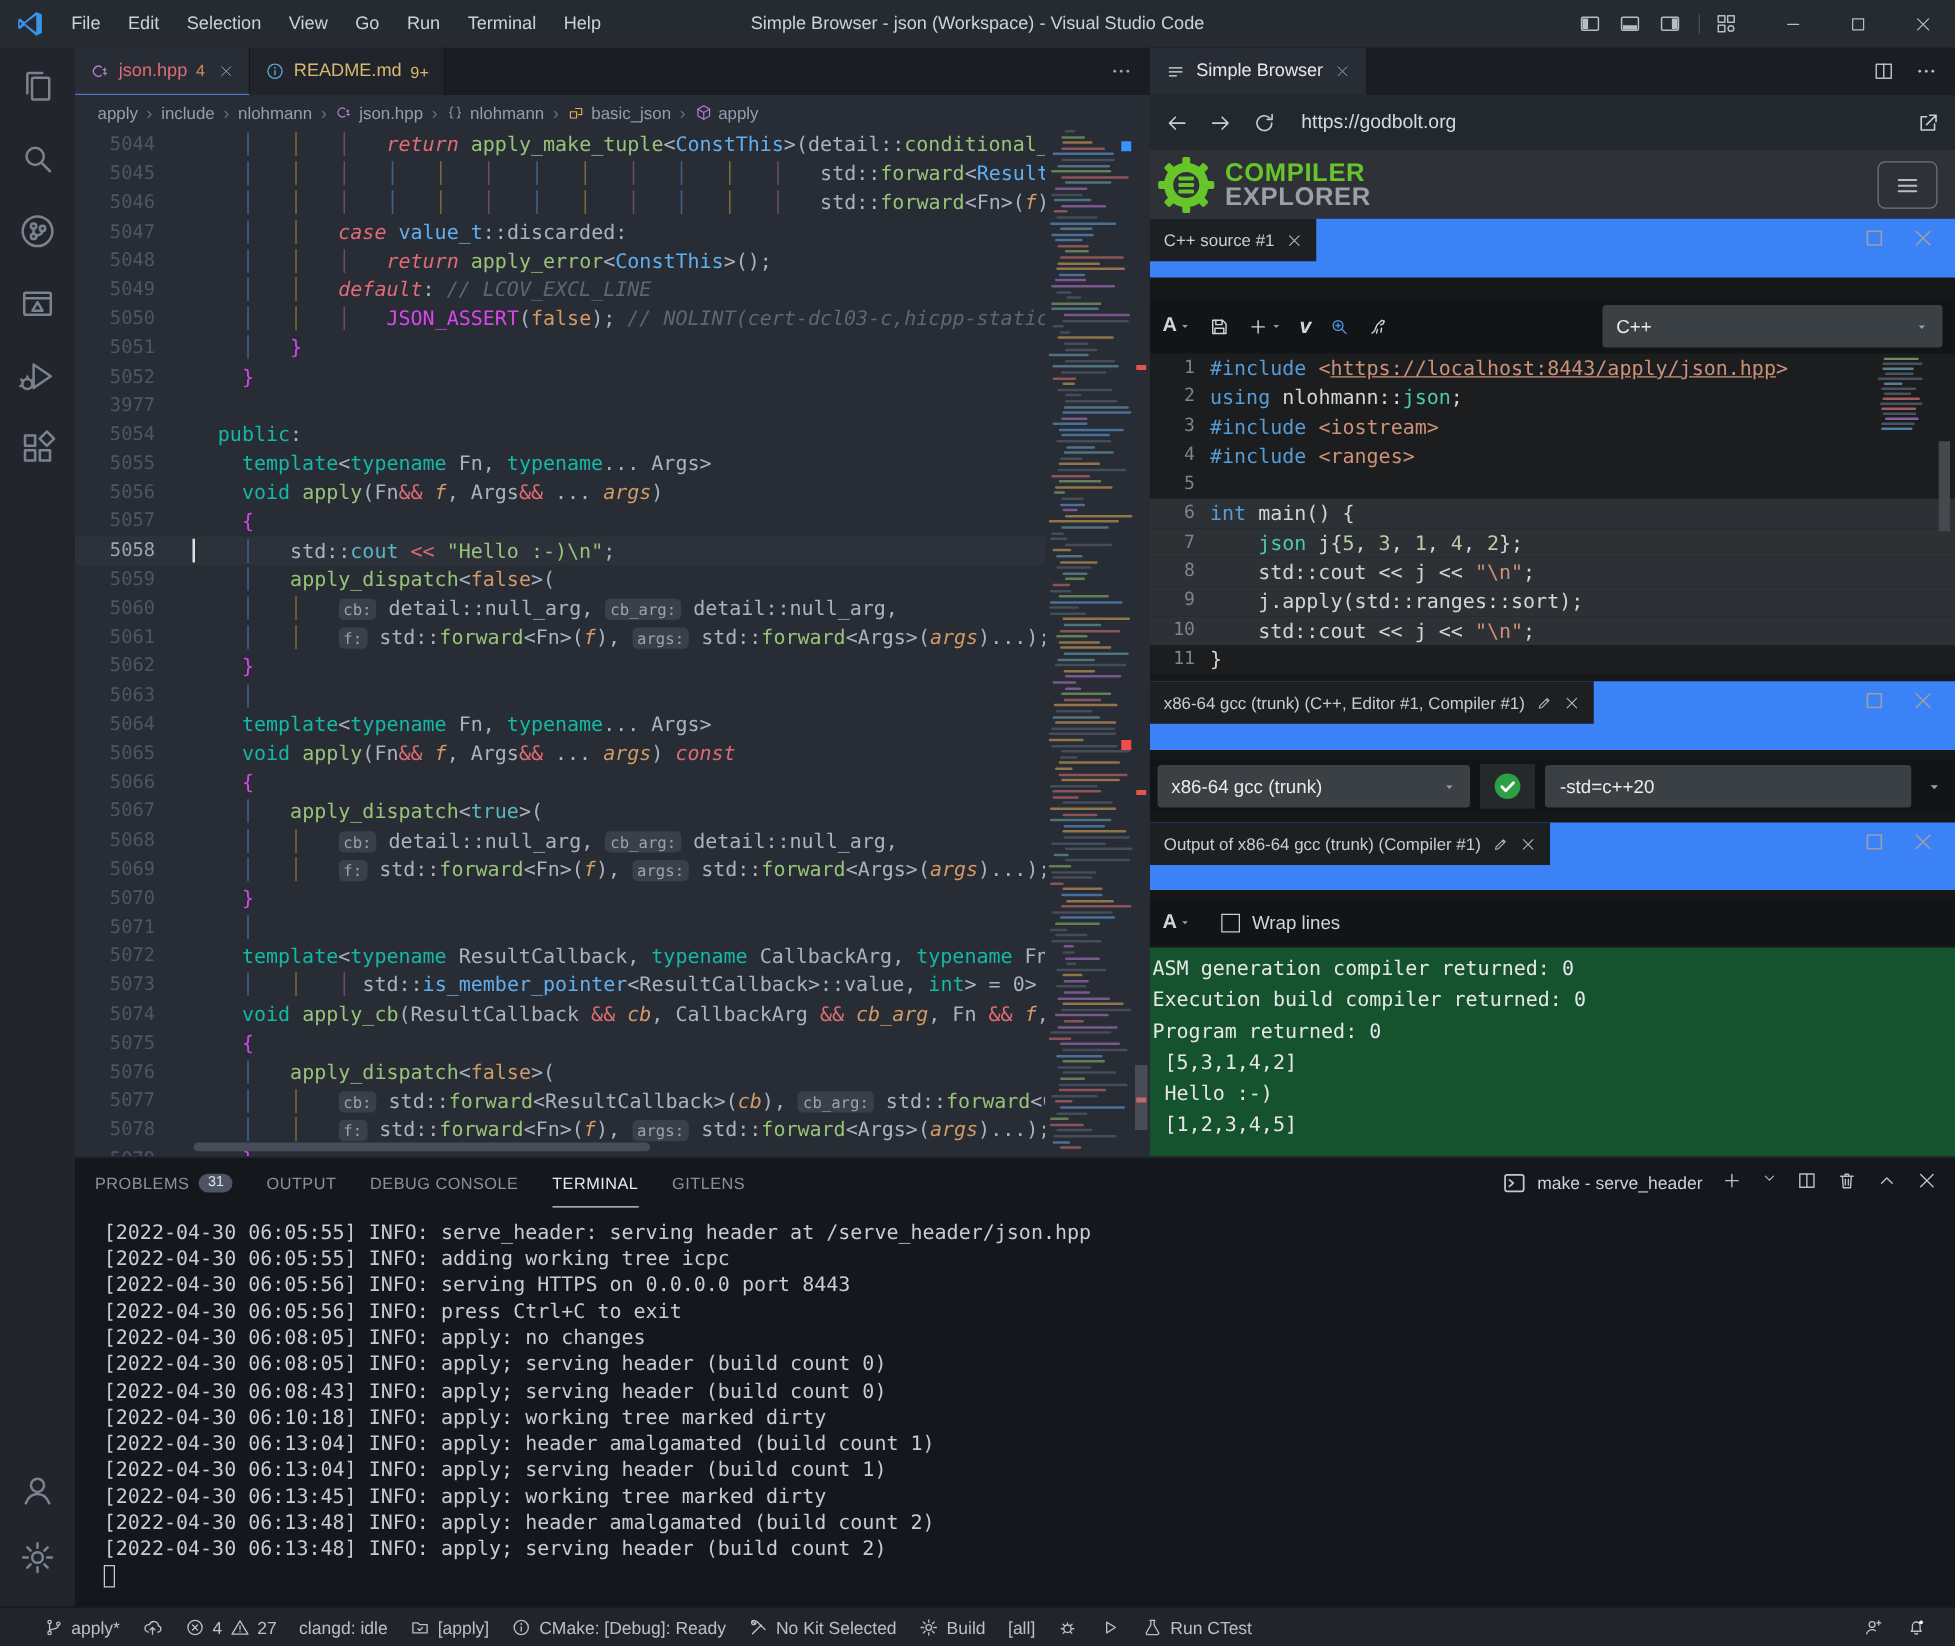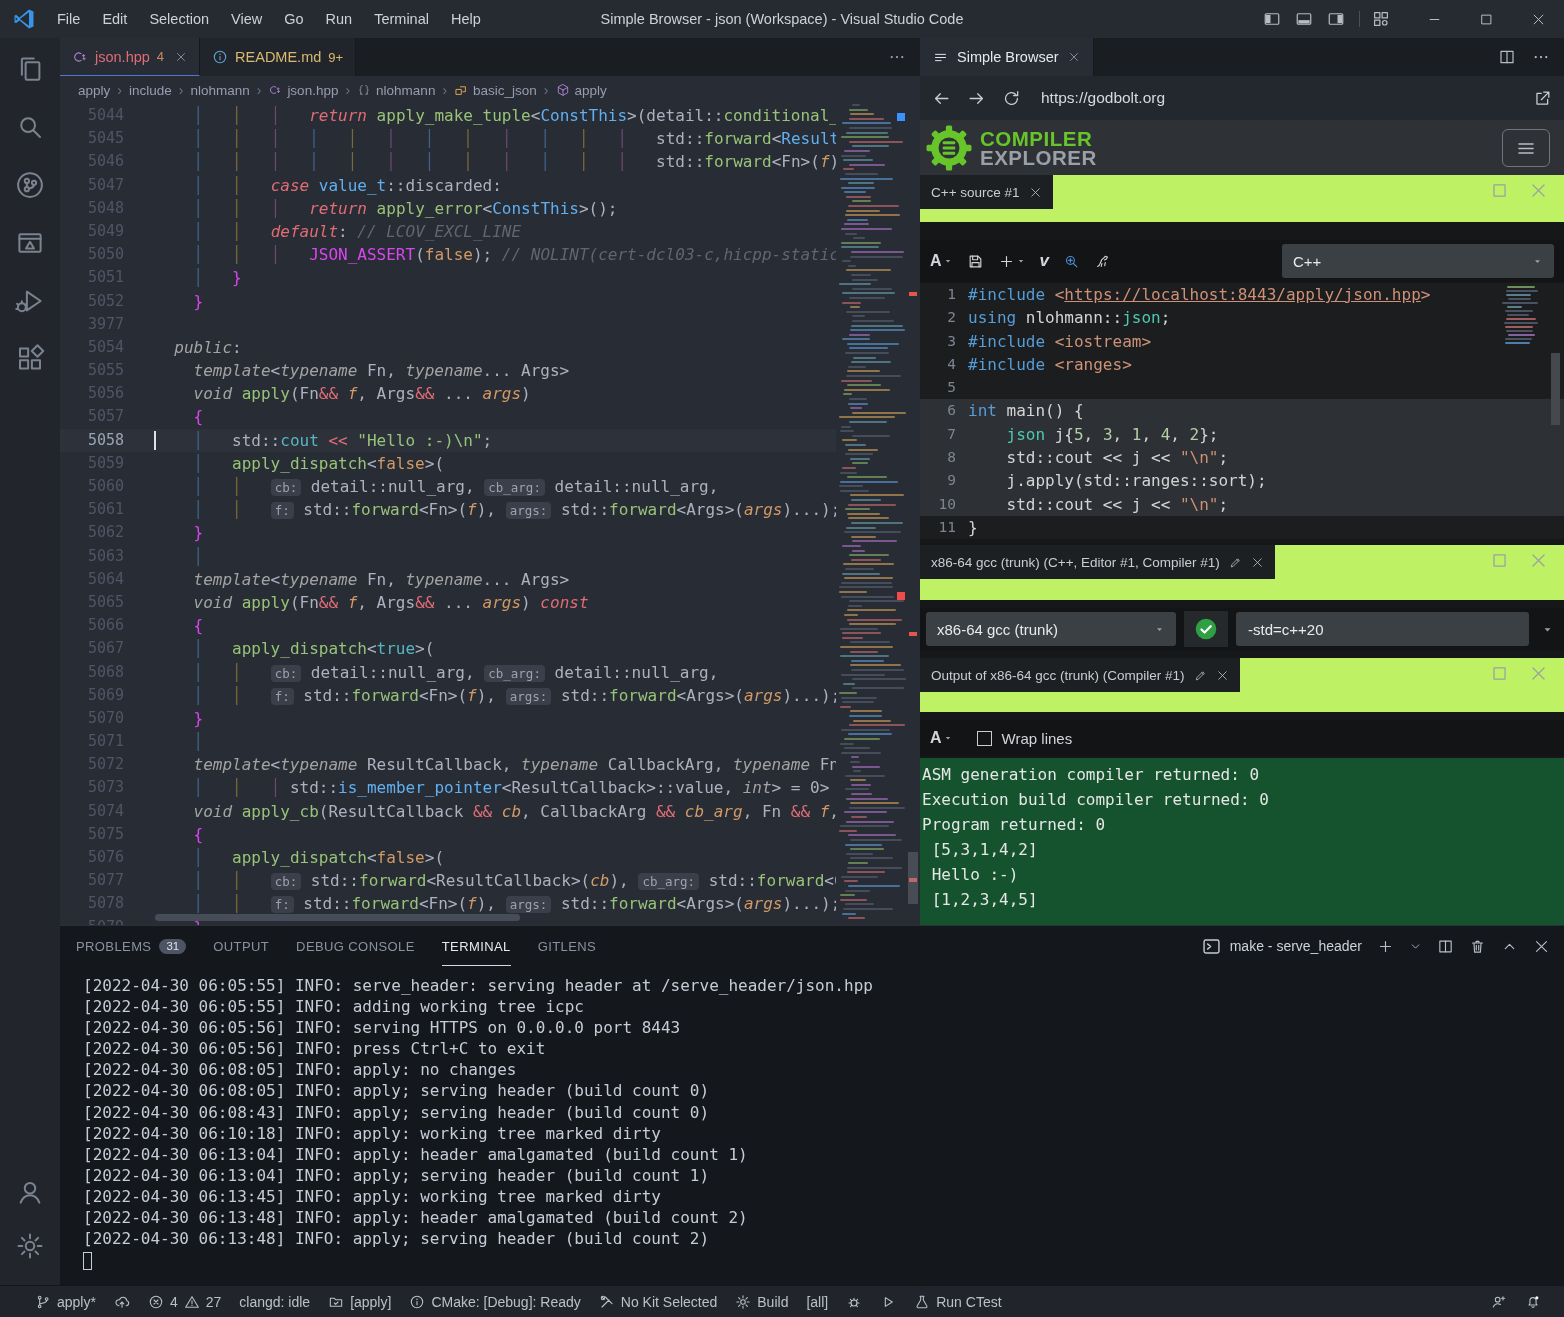--- a/index.html
+++ b/index.html
@@ -42,21 +42,21 @@
   .bc-item .ic{width:14px;height:14px}
 
   .code-area{position:absolute;top:66px;left:0;right:0;bottom:0;overflow:hidden}
   .code-scroll{position:absolute;left:0;top:0;right:84px;bottom:0;overflow:hidden}
   .row{position:relative;display:flex;height:23.2px}
   .row.cur{background:#2c313a}
   .gut{width:70px;flex:none;text-align:right;padding-right:6px;color:#4e5666;font:15px/23.2px "DejaVu Sans Mono",monospace}
   .row.cur .gut{color:#9aa5b5}
   .srcpre{flex:1;padding-left:25px;font:16px/23.2px "DejaVu Sans Mono",monospace;color:#abb2bf;white-space:pre;overflow:hidden}
   .caret{position:absolute;left:94px;top:2px;width:2px;height:19px;background:#dde1e8}
-  .d{color:#abb2bf}.kw{color:#e06c75;font-style:italic}.kt{color:#a3a3a3;font-style:italic}
+  .d{color:#abb2bf}.kw{color:#e06c75;font-style:italic}.kt{color:#14b8a6;}
   .fn{color:#98c379}.ty{color:#61afef}.cy{color:#56b6c2}.op{color:#e06c75}
   .or{color:#d19a66}.ori{color:#d19a66;font-style:italic}.st{color:#98c379}
   .cm{color:#5f6672;font-style:italic}.yl{color:#d946ef}
   .hint{background:#3a3f49;color:#9aa2b0;font-size:12.5px;padding:1px 4px;border-radius:4px;font-family:"DejaVu Sans Mono",monospace}
   .g0{color:#41618b}.g1{color:#7a6a38}.g2{color:#6d4870}
   .minimap{position:absolute;right:14px;top:0;width:70px;bottom:0;background:#282c34;overflow:hidden}
   .mrow{height:2px;margin-bottom:2.6px;border-radius:1px;opacity:.85}
   .mmark{position:absolute;width:8px;height:8px}
   .vscroll{position:absolute;right:0;top:0;width:14px;bottom:0}
   .vthumb{position:absolute;left:2px;right:2px;top:748px;height:52px;background:rgba(130,138,150,.35)}
@@ -73,21 +73,21 @@
   .urlbar{position:absolute;top:38px;left:0;right:0;height:44px;background:#23272e;display:flex;align-items:center;padding:0 12px;gap:16px;color:#c9ced6}
   .urlbar .ic{width:19px;height:19px}
   .url-text{flex:1;font-size:15.5px;color:#d5dae2;margin-left:4px}
   .webview{position:absolute;top:82px;left:0;right:0;bottom:0;background:#151719}
   .ce-header{position:absolute;top:0;left:0;right:0;height:55px;background:#2e3237;display:flex;align-items:center;padding:0 6px}
   .ce-gear{width:46px;height:46px;margin-right:8px}
   .ce-logotext{line-height:19px;font-weight:bold;font-size:20.5px;letter-spacing:.5px}
   .ce-l1{color:#67c52a}.ce-l2{color:#9aa0a6}
   .ce-burger{margin-left:auto;margin-right:8px;width:48px;height:38px;border:1.5px solid #70757c;border-radius:6px;display:flex;align-items:center;justify-content:center;color:#b9bdc2}
   .ce-burger .ic{width:24px;height:24px}
-  .gl-strip{position:absolute;left:0;right:0;height:47px;background:#bef264}
+  .gl-strip{position:absolute;left:0;right:0;height:47px;background:#3b82f6}
   .gl-tab{position:absolute;left:0;top:0;height:34px;background:#1d2023;display:flex;align-items:center;gap:9px;padding:0 11px;font-size:13.5px;color:#c9ccd1;white-space:nowrap}
   .gl-tab .ic{width:13px;height:13px;color:#b5b8bd}
   .gl-right{position:absolute;right:16px;top:6px;display:flex;gap:20px;color:#9aa0a6}
   .gl-right .ic{width:19px;height:19px}
   .src-strip{top:55px}
   .src-toolbar{position:absolute;top:120px;left:0;right:0;height:42px;background:#121416;display:flex;align-items:center;gap:14px;padding:0 10px}
   .ce-btn{display:flex;align-items:center;color:#d2d5d9;font-weight:bold;font-size:16px;gap:1px}
   .ce-btn .ic{width:17px;height:17px}
   .ce-btn .caret{position:static;width:10px;height:10px;background:none;color:#9aa0a6}
   .vim-btn{font-style:italic;font-size:17px}
@@ -117,21 +117,21 @@
   .out-content{position:absolute;top:638px;left:0;right:0;bottom:0;background:#14532d;padding:4px 0 0 2px}
   .oline{font:16px/25px "DejaVu Sans Mono",monospace;color:#e6e6e6;white-space:pre}
 
   
   .panel{position:absolute;left:60px;top:925px;right:0;height:360px;background:#14171c;border-top:1px solid #2b2f38}
   .panel-head{position:absolute;top:0;left:0;right:0;height:40px;display:flex;align-items:center}
   .ptabs{display:flex;gap:27px;padding-left:16px;height:100%;align-items:center}
   .ptab{display:flex;align-items:center;gap:8px;font-size:13px;letter-spacing:.4px;color:#8a92a0;height:100%;border-bottom:1px solid transparent;padding-top:1px}
   .ptab.active{color:#e6e9ee;border-bottom-color:#d7dae0}
   .pbadge{background:#4d5463;color:#dfe3ea;font-size:11.5px;border-radius:9px;padding:1.5px 7px;letter-spacing:0}
-  .pright{margin-left:auto;display:flex;align-items:center;gap:15px;padding-right:14px;color:#b9bfc9}
+  .pright{margin-left:auto;display:flex;align-items:flex-start;gap:15px;padding-right:14px;color:#b9bfc9}
   .pright .ic{width:17px;height:17px}
   .pright .small{width:13px;height:13px}
   .pterm-chip{display:flex;align-items:center;gap:8px;color:#ccd2da;font-size:14px}
   .pterm-chip .ic{width:21px;height:21px;color:#c5cad2}
   .term{position:absolute;top:40px;left:0;right:0;bottom:0;overflow:hidden;padding:9px 0 0 23px}
   .tline{font:16px/21.1px "DejaVu Sans Mono",monospace;color:#c6ccd6;white-space:pre}
   .tcursor{width:9px;height:18px;border:1.3px solid #c6ccd6;margin-top:3px}
 
   
   .statusbar{position:absolute;left:0;right:0;bottom:0;height:32px;background:#21252b;border-top:1px solid #12151a;display:flex;align-items:center;font-size:14px;color:#b9c0ca;z-index:40}

